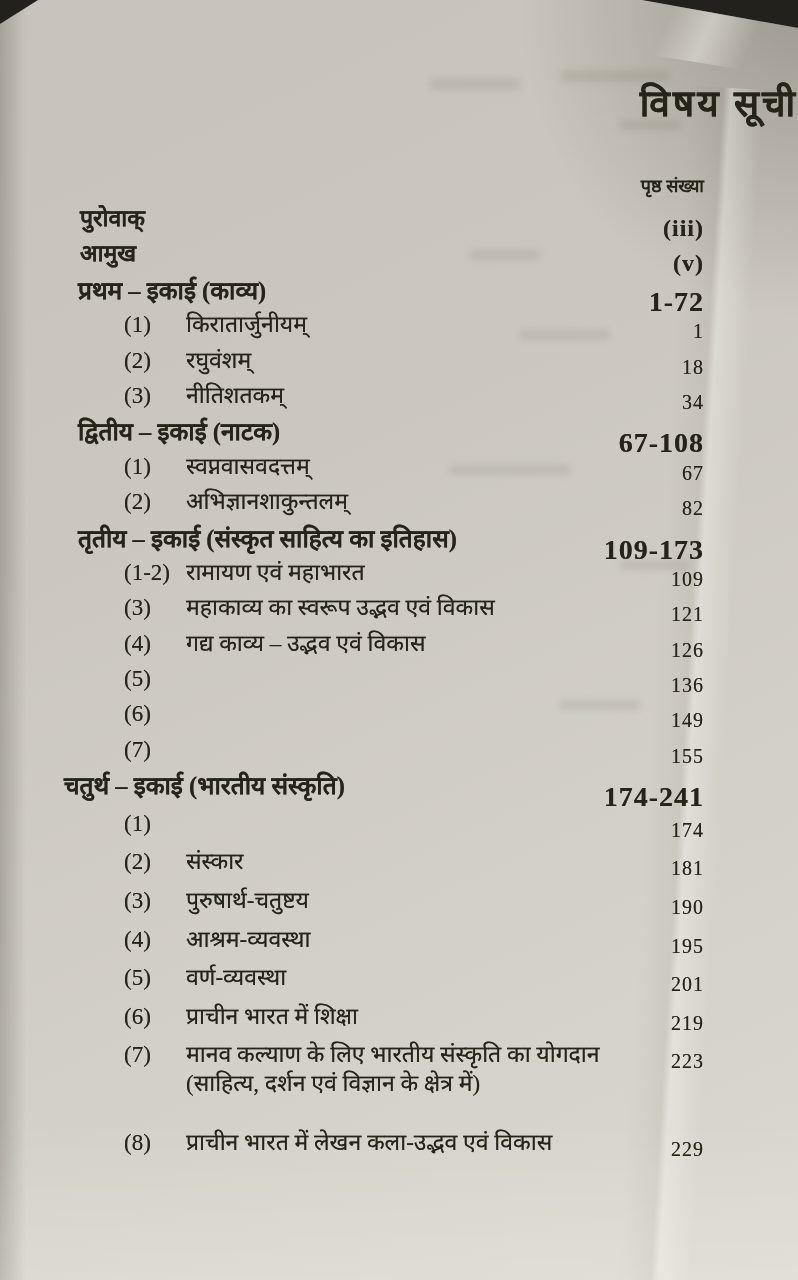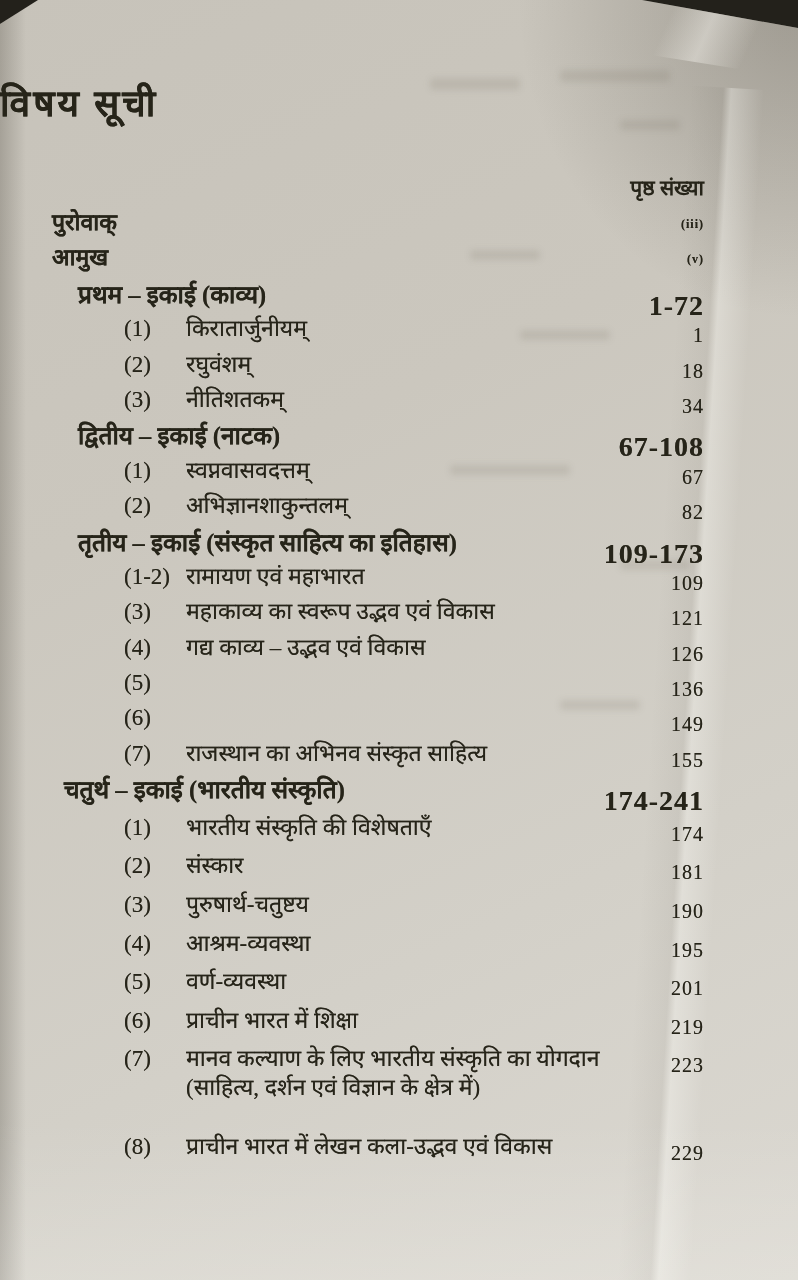--- a/index.html
+++ b/index.html
@@ -24,30 +24,30 @@
     background:linear-gradient(105deg,transparent 38%,rgba(242,240,234,.45) 54%,transparent 72%);}
   .crease{position:absolute;top:90px;right:34px;width:74px;height:1400px;
     transform:rotate(3.5deg);transform-origin:top right;
     background:linear-gradient(to right,rgba(70,65,55,0) 0,rgba(70,65,55,.06) 45%,rgba(255,255,250,.30) 56%,rgba(70,65,55,0) 100%);}
   .shade-bottom{position:absolute;left:0;bottom:0;width:100%;height:160px;
     background:linear-gradient(to bottom,rgba(255,255,250,0),rgba(255,255,250,.18));}
   .smudge{position:absolute;background:rgba(104,99,87,.14);filter:blur(3px);border-radius:4px;}
 
   
   .content{position:absolute;left:0;top:0;width:100%;color:#262419;}
-  .title{margin-top:76px;text-align:left;font-size:37px;font-weight:bold;letter-spacing:3px;
+  .title{margin-top:76px;text-align:right;font-size:37px;font-weight:bold;letter-spacing:3px;
     text-shadow:0 0 .6px rgba(38,36,25,.8);}
-  .pghdr{margin-top:46px;text-align:right;padding-right:94px;font-size:21px;font-weight:bold;}
+  .pghdr{margin-top:46px;text-align:right;padding-right:94px;font-size:18px;font-weight:bold;}
   .rows{margin-top:8px;}
   .row{display:flex;align-items:flex-start;min-height:35.4px;padding-right:94px;
     font-size:23px;line-height:1.25;text-shadow:0 0 .5px rgba(38,36,25,.65);}
   .row .pg{margin-left:auto;font-size:20px;letter-spacing:1px;transform:translateY(8px);
     white-space:nowrap;padding-left:10px;}
-  .row.front{padding-left:52px;font-weight:bold;gap:48px;}
-  .row.front .pg{font-size:12px;font-weight:bold;}
+  .row.front{padding-left:80px;font-weight:bold;gap:48px;}
+  .row.front .pg{font-size:24px;font-weight:bold;}
   .row.section{padding-left:78px;font-weight:bold;font-size:24.5px;}
   .row.section .pg{font-weight:bold;font-size:28px;}
   .row.item{padding-left:124px;}
   .row.item .num{flex:0 0 62px;width:62px;}
   .row.sp{min-height:38.6px;justify-content:flex-end;}
   .row.two{min-height:88px;}
   .row.ml-sm{padding-left:64px;}
   .label2{display:block;font-size:23px;font-weight:normal;margin-top:0;}
 </style>
 </head>
@@ -154,32 +154,30 @@
           <span class="pg">136</span>
         </div>
 
         <div class="row item">
           <span class="num">(6)</span>
           <span class="pg">149</span>
         </div>
 
         <div class="row item">
           <span class="num">(7)</span>
-          <span>राजस्थान का अभिनव संस्कृत साहित्य</span>
           <span class="pg">155</span>
         </div>
 
         <div class="row section sp ml-sm">
           <span>चतुर्थ – इकाई (भारतीय संस्कृति)</span>
           <span class="pg">174-241</span>
         </div>
 
         <div class="row item sp">
           <span class="num">(1)</span>
-          <span>भारतीय संस्कृति की विशेषताएँ</span>
           <span class="pg">174</span>
         </div>
 
         <div class="row item sp">
           <span class="num">(2)</span>
           <span>संस्कार</span>
           <span class="pg">181</span>
         </div>
 
         <div class="row item sp">

